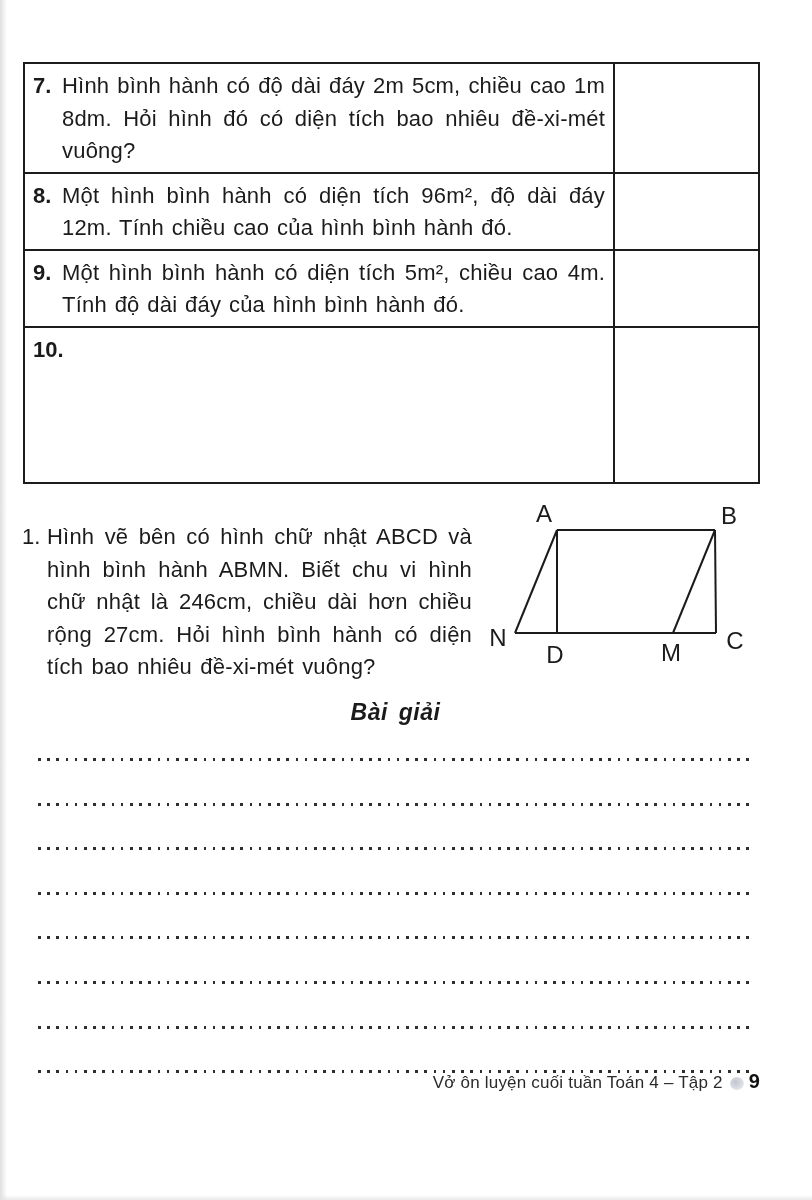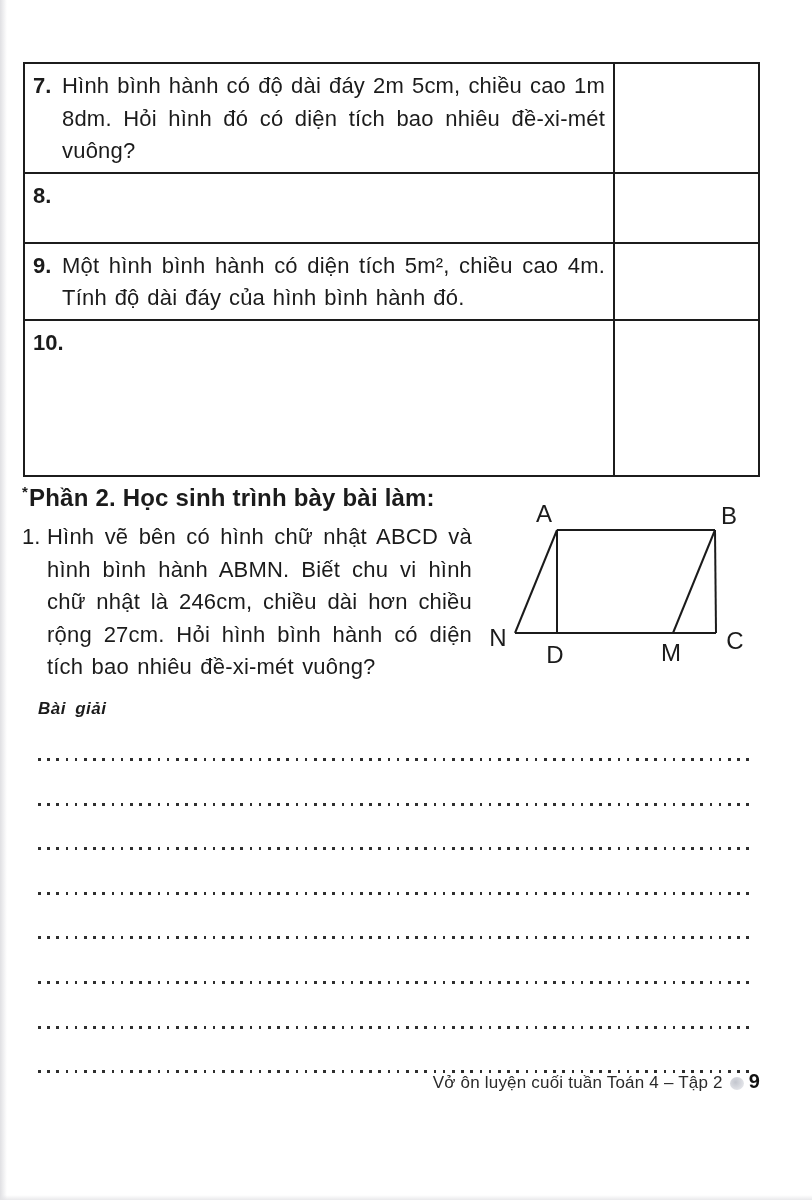--- a/index.html
+++ b/index.html
@@ -72,22 +72,22 @@
   .figure{position:absolute;left:478px;top:500px;}
   .figure line{stroke:#1b1b1b;stroke-width:2;}
   .figure text{
     font-family:"Liberation Sans","DejaVu Sans",sans-serif;
     font-size:24px;fill:#1b1b1b;
   }
 
   
   .solution-heading{
     position:absolute;left:38px;top:699px;width:715px;
-    text-align:left;
-    font-size:17px;font-weight:bold;font-style:italic;
+    text-align:center;
+    font-size:23px;font-weight:bold;font-style:italic;
     letter-spacing:.5px;word-spacing:4px;
   }
   .answer-lines{position:absolute;left:38px;top:758px;width:715px;}
   .dotline{
     height:3px;margin-bottom:41.6px;
     background-image:repeating-linear-gradient(90deg,#2e2e2e 0 2.6px,rgba(0,0,0,0) 2.6px 9.2px);
   }
 
   
   .footer{
@@ -112,41 +112,39 @@
     <div class="t-row row-7">
       <div class="q-cell">
         <span class="num">7.</span>
         <span>Hình bình hành có độ dài đáy 2m 5cm, chiều cao 1m 8dm. Hỏi hình đó có diện tích bao nhiêu đề-xi-mét vuông?</span>
       </div>
       <div class="ans-cell"></div>
     </div>
     <div class="t-row row-8">
       <div class="q-cell">
         <span class="num">8.</span>
+        <span>Một hình bình hành có diện tích 96m², độ dài đáy 12m. Tính chiều cao của hình bình hành đó.</span>
       </div>
       <div class="ans-cell"></div>
     </div>
     <div class="t-row row-9">
       <div class="q-cell">
         <span class="num">9.</span>
         <span>Một hình bình hành có diện tích 5m², chiều cao 4m. Tính độ dài đáy của hình bình hành đó.</span>
       </div>
       <div class="ans-cell"></div>
     </div>
     <div class="t-row row-10">
       <div class="q-cell">
         <span class="num">10.</span>
       </div>
       <div class="ans-cell"></div>
     </div>
   </div>
 
-  <div class="part2-heading">
-    <span class="star">*</span><span>Phần 2. Học sinh trình bày bài làm:</span>
-  </div>
 
   <div class="problem1">
     <span class="num">1.</span>
     <span>Hình vẽ bên có hình chữ nhật ABCD và hình bình hành ABMN. Biết chu vi hình chữ nhật là 246cm, chiều dài hơn chiều rộng 27cm. Hỏi hình bình hành có diện tích bao nhiêu đề-xi-mét vuông?</span>
   </div>
 
   <svg class="figure" width="322" height="175" viewBox="0 0 322 175">
     <line x1="79" y1="30" x2="237" y2="30"></line>
     <line x1="237" y1="30" x2="238" y2="133"></line>
     <line x1="37" y1="133" x2="238" y2="133"></line>

